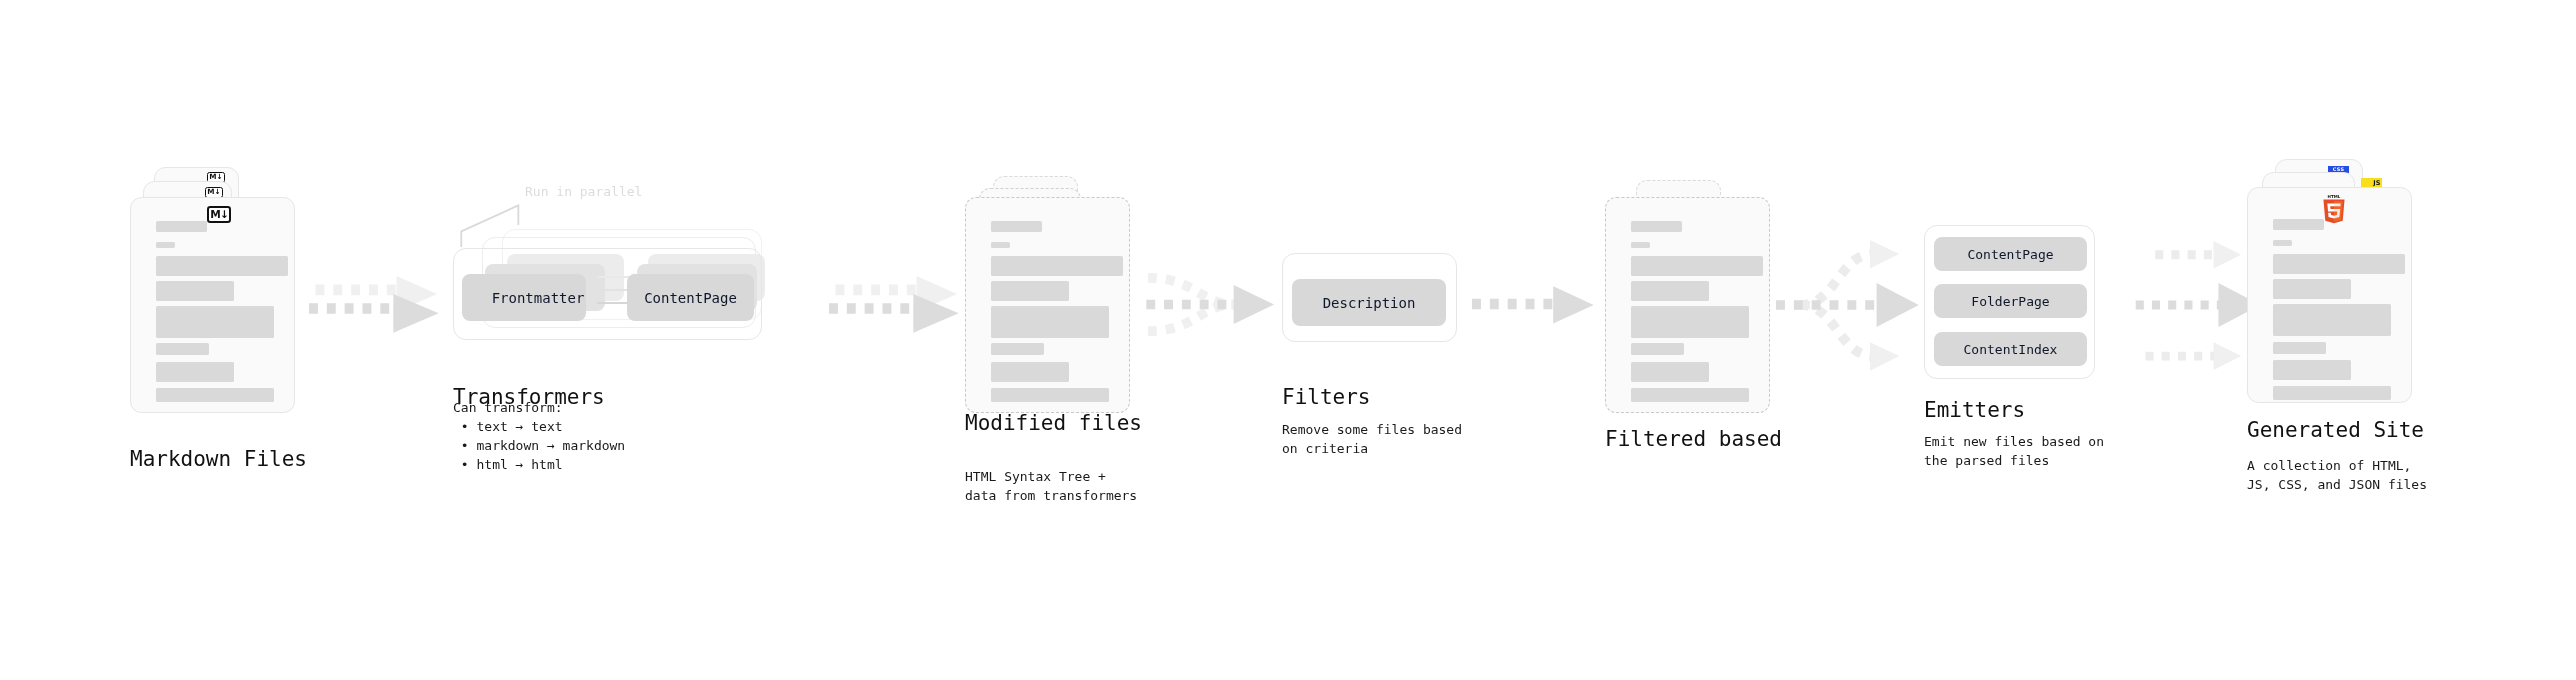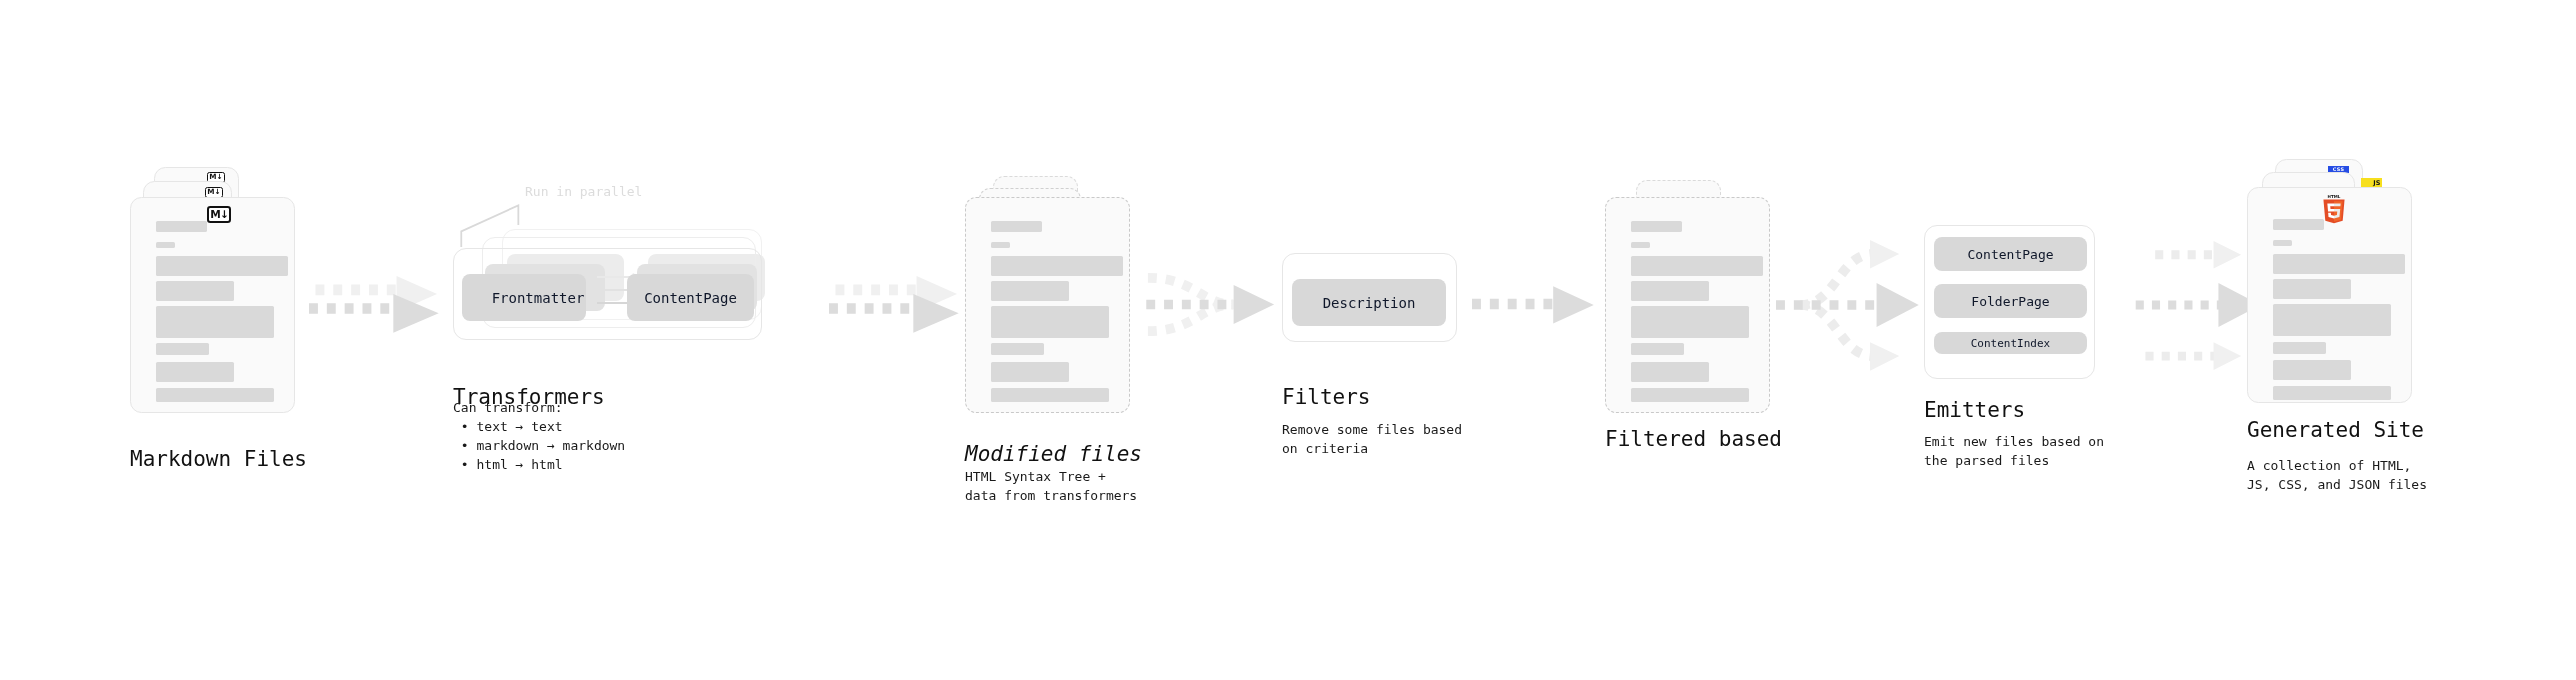--- a/index.html
+++ b/index.html
@@ -192,21 +192,21 @@
     <div class="skel" style="left:25px;top:23px;width:51px;height:11.4px;"></div>
     <div class="skel" style="left:25px;top:44px;width:18.7px;height:5.7px;"></div>
     <div class="skel" style="left:25px;top:58px;width:132px;height:19.5px;"></div>
     <div class="skel" style="left:25px;top:83px;width:78px;height:19.5px;"></div>
     <div class="skel" style="left:25px;top:108px;width:118px;height:32px;"></div>
     <div class="skel" style="left:25px;top:145px;width:53px;height:12.2px;"></div>
     <div class="skel" style="left:25px;top:164px;width:78px;height:19.5px;"></div>
     <div class="skel" style="left:25px;top:190px;width:118px;height:14px;"></div>
   </div>
 
-  <div class="title" style="left:965px;top:442px;font-style:italic;">Modified files</div>
+  <div class="title" style="left:965px;top:411px;">Modified files</div>
   <div class="subtitle" style="left:965px;top:468px;">HTML Syntax Tree +
 data from transformers</div>
 </div>
 
 <svg style="left:1138px;top:260px;width:146px;height:89px;" viewBox="0 0 180 110" width="146" height="89">
   <g fill="none" stroke-width="12" stroke-dasharray="11 11">
     <path d="M12,22 C70,22 78,55 118,55" stroke="#f0f0f0"></path>
     <path d="M12,88 C70,88 78,55 118,55" stroke="#f0f0f0"></path>
     <line x1="10" y1="55" x2="120" y2="55" stroke="#dcdcdc"></line>
   </g>
@@ -251,21 +251,21 @@
   </g>
   <polygon points="116,5 152,22 116,40" fill="#f0f0f0"></polygon>
   <polygon points="124,58 176,85 124,112" fill="#dcdcdc"></polygon>
   <polygon points="116,131 152,148 116,166" fill="#f0f0f0"></polygon>
 </svg>
 
 <div class="stage">
   <div class="pbox" style="left:1924px;top:225px;width:171px;height:154px;"></div>
   <div class="chip" style="left:1934px;top:237px;width:153px;height:34px;font-size:13px;">ContentPage</div>
   <div class="chip" style="left:1934px;top:284px;width:153px;height:34px;font-size:13px;">FolderPage</div>
-  <div class="chip" style="left:1934px;top:332px;width:153px;height:22px;font-size:11px;">ContentIndex</div>
+  <div class="chip" style="left:1934px;top:332px;width:153px;height:34px;font-size:13px;">ContentIndex</div>
 
   <div class="title" style="left:1924px;top:398px;">Emitters</div>
   <div class="subtitle" style="left:1924px;top:433px;">Emit new files based on
 the parsed files</div>
 </div>
 
 <svg style="left:2113px;top:236px;width:146px;height:138px;" viewBox="0 0 180 170" width="146" height="138">
   <g fill="none" stroke-width="11" stroke-dasharray="10 10">
     <line x1="52" y1="23" x2="128" y2="23" stroke="#ececec"></line>
     <line x1="28" y1="85" x2="136" y2="85" stroke="#dcdcdc"></line>

